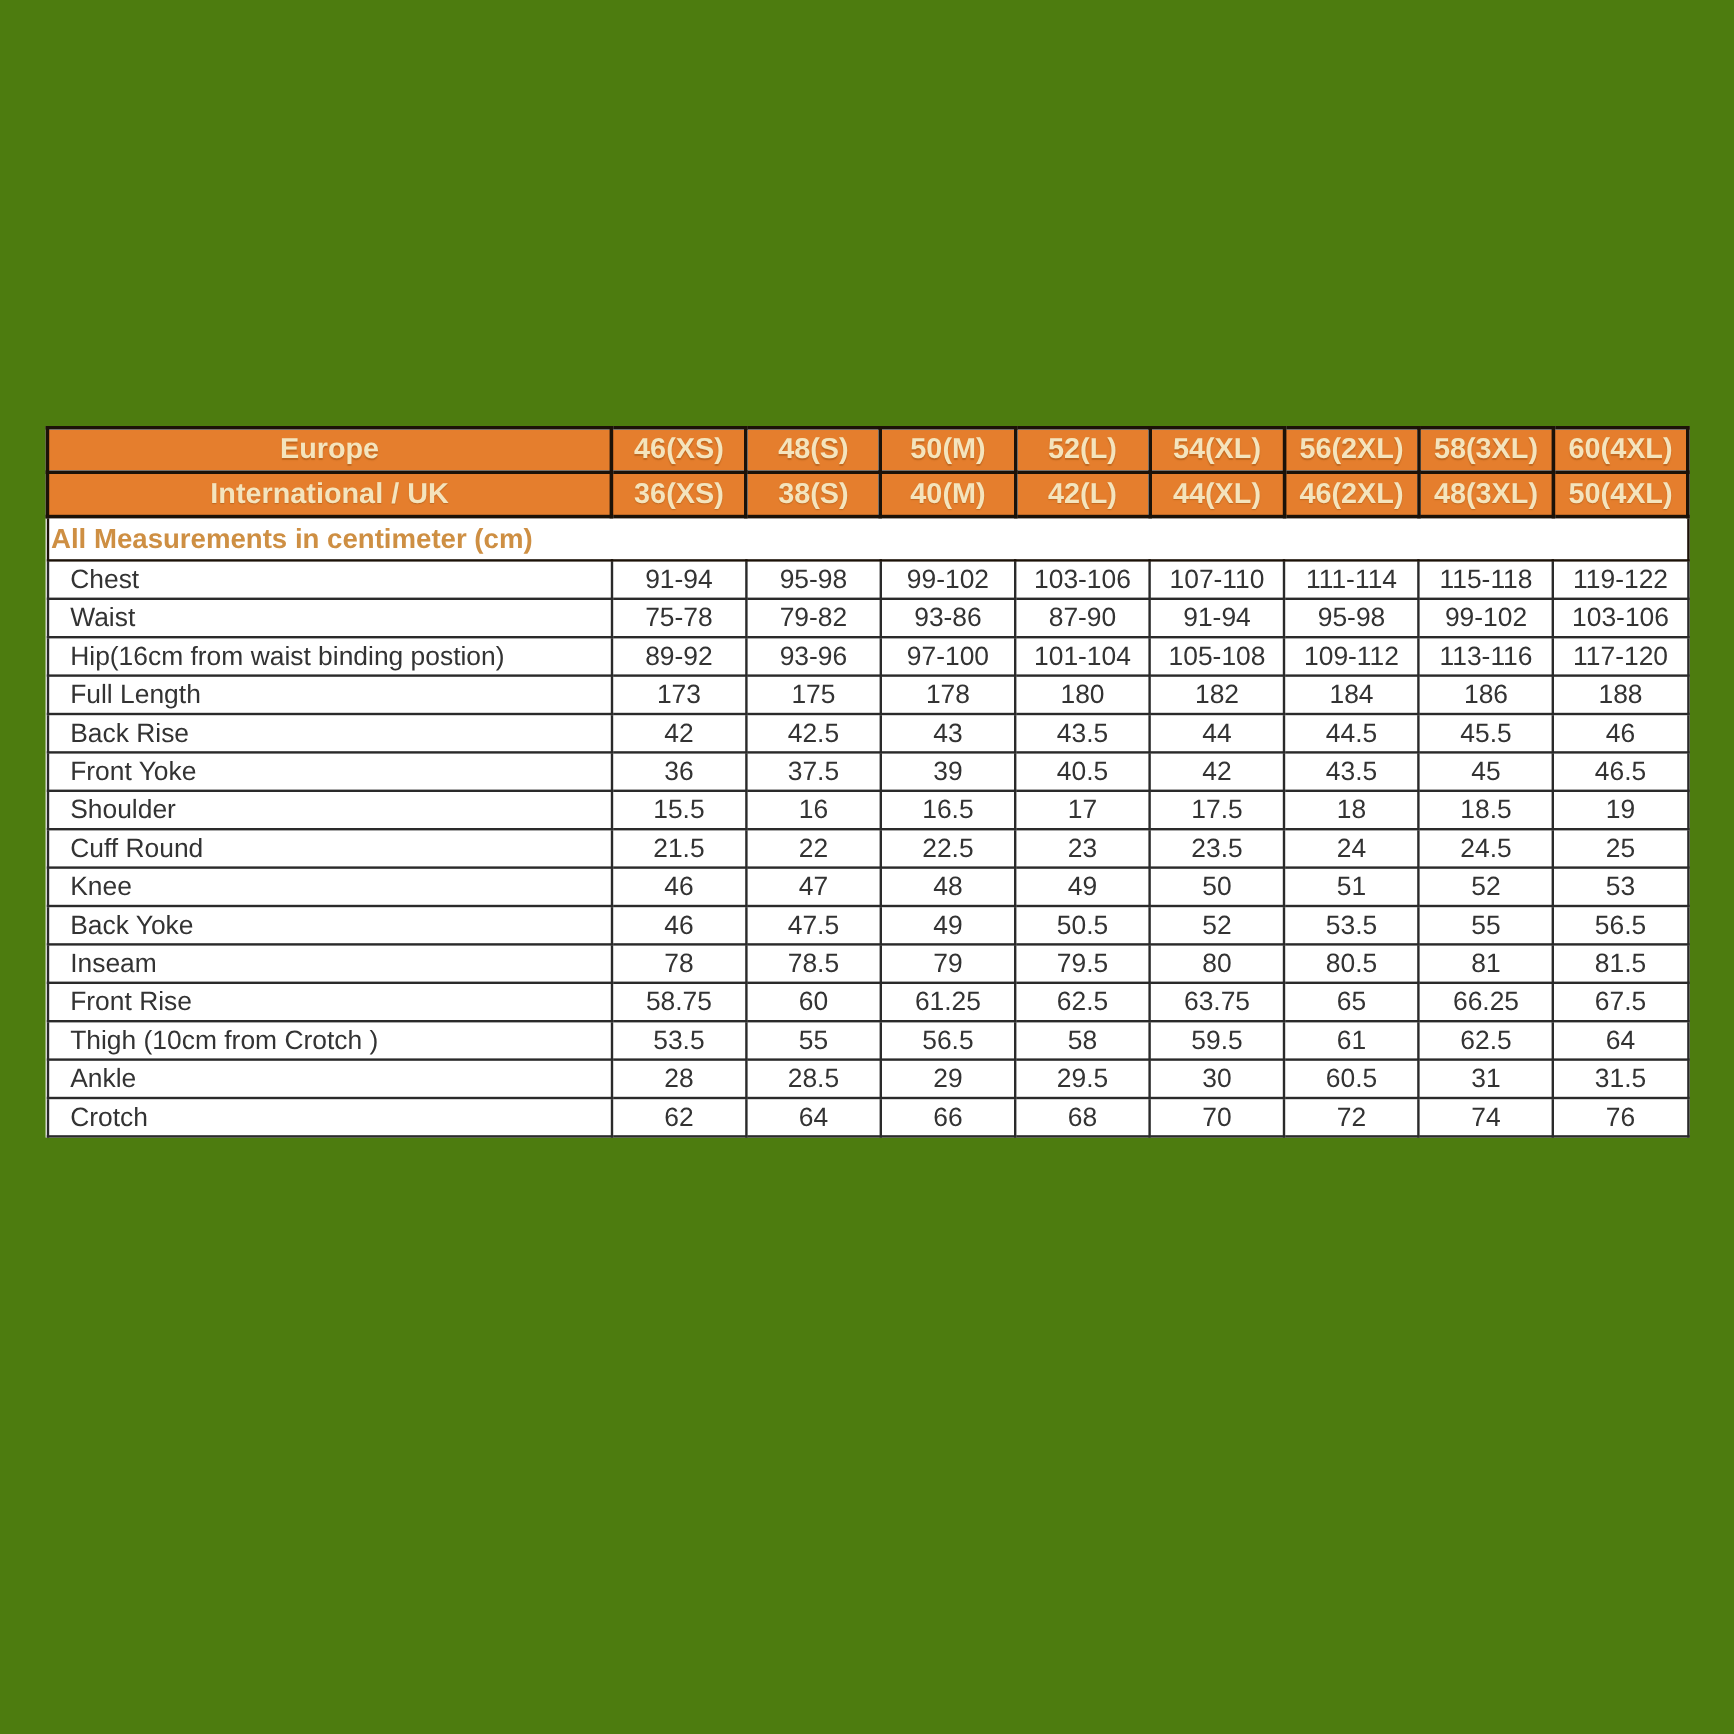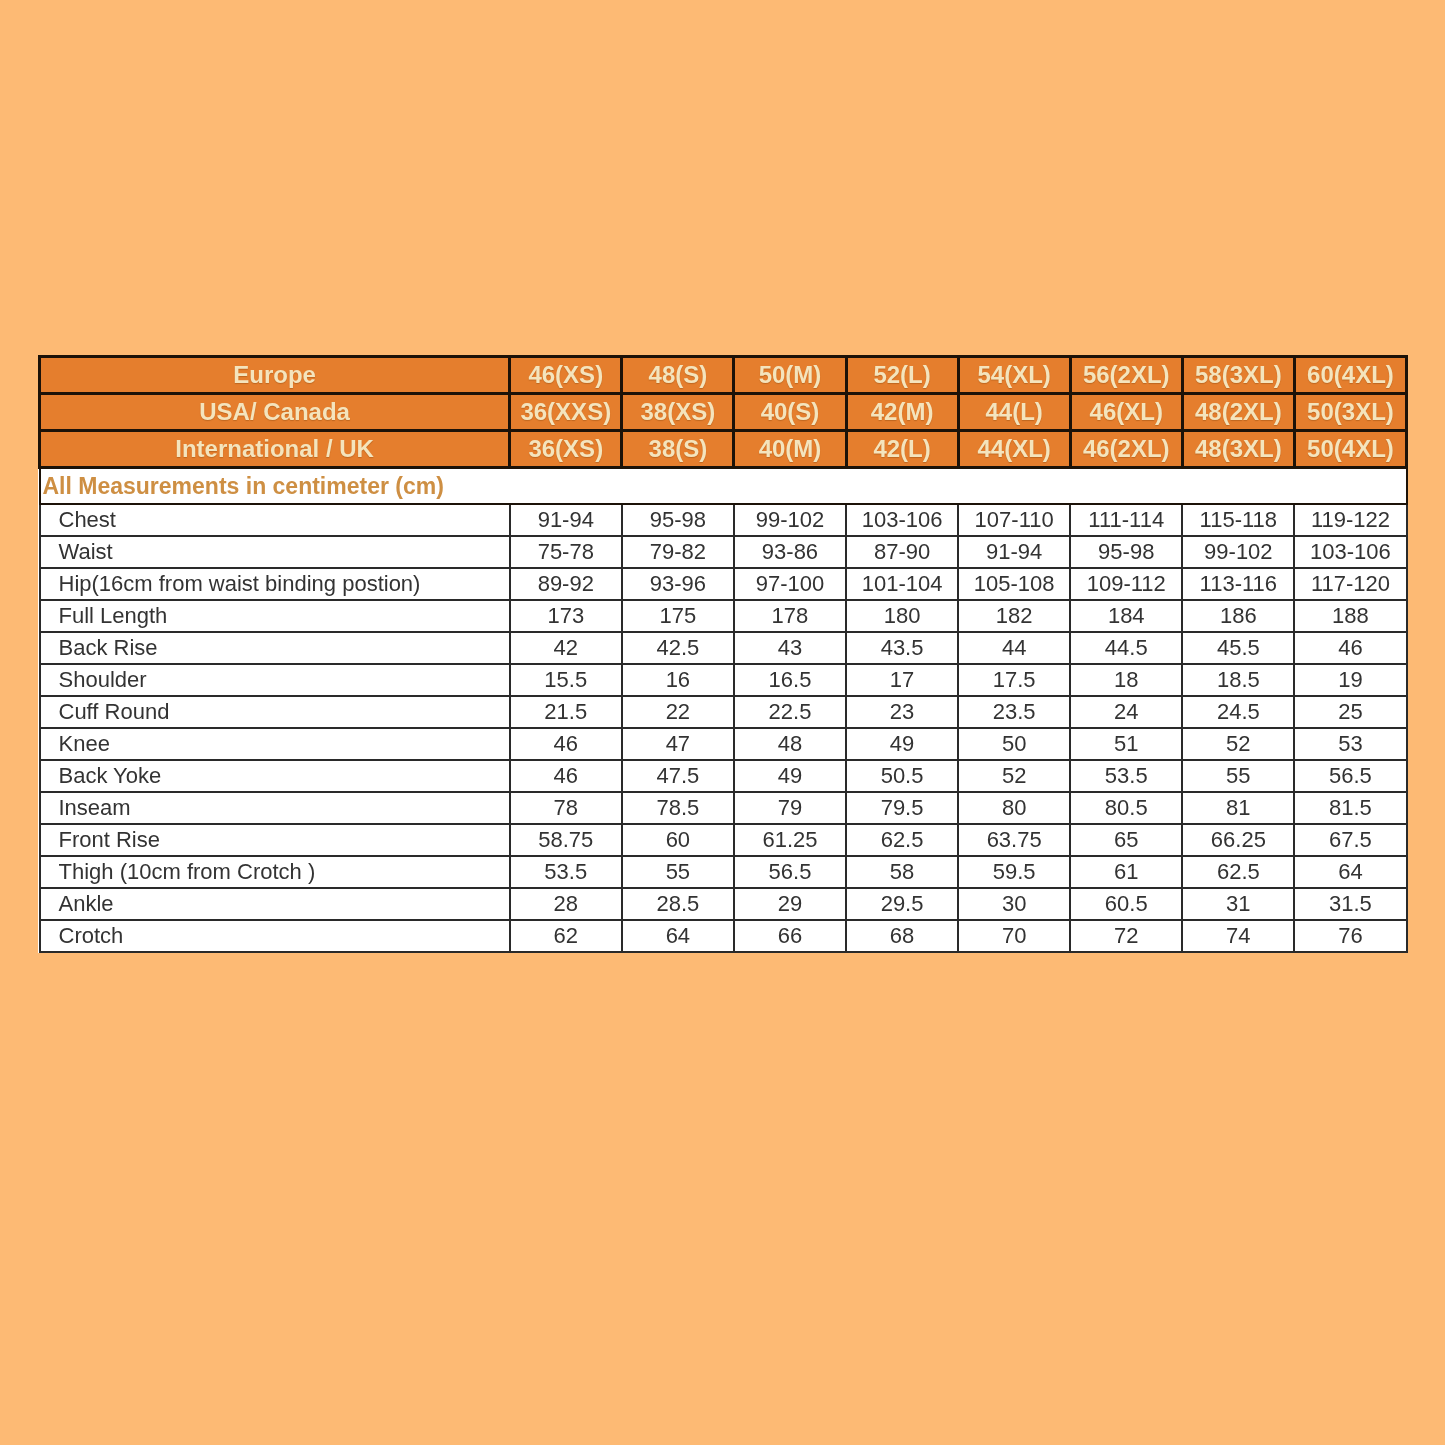--- a/index.html
+++ b/index.html
@@ -8,21 +8,21 @@
     background: #ffffff;
     width: 1445px;
     height: 1445px;
     font-family: "Liberation Sans", "DejaVu Sans", sans-serif;
     overflow: hidden;
   }
   .page {
     position: relative;
     width: 1445px;
     height: 1445px;
-    background: #fdba74;
+    background: #4d7c0f;
   }
   table.size-chart {
     position: absolute;
     left: 38px;
     top: 355px;
     width: 1370px;
     border-collapse: collapse;
     table-layout: fixed;
     background: #ffffff;
   }
@@ -89,31 +89,20 @@
           <td>46(XS)</td>
           <td>48(S)</td>
           <td>50(M)</td>
           <td>52(L)</td>
           <td>54(XL)</td>
           <td>56(2XL)</td>
           <td>58(3XL)</td>
           <td>60(4XL)</td>
         </tr>
         <tr class="hdr">
-          <td>USA/ Canada</td>
-          <td>36(XXS)</td>
-          <td>38(XS)</td>
-          <td>40(S)</td>
-          <td>42(M)</td>
-          <td>44(L)</td>
-          <td>46(XL)</td>
-          <td>48(2XL)</td>
-          <td>50(3XL)</td>
-        </tr>
-        <tr class="hdr">
           <td>International / UK</td>
           <td>36(XS)</td>
           <td>38(S)</td>
           <td>40(M)</td>
           <td>42(L)</td>
           <td>44(XL)</td>
           <td>46(2XL)</td>
           <td>48(3XL)</td>
           <td>50(4XL)</td>
         </tr>
@@ -169,20 +158,31 @@
           <td>42</td>
           <td>42.5</td>
           <td>43</td>
           <td>43.5</td>
           <td>44</td>
           <td>44.5</td>
           <td>45.5</td>
           <td>46</td>
         </tr>
         <tr class="data">
+          <td class="rowlabel">Front Yoke</td>
+          <td>36</td>
+          <td>37.5</td>
+          <td>39</td>
+          <td>40.5</td>
+          <td>42</td>
+          <td>43.5</td>
+          <td>45</td>
+          <td>46.5</td>
+        </tr>
+        <tr class="data">
           <td class="rowlabel">Shoulder</td>
           <td>15.5</td>
           <td>16</td>
           <td>16.5</td>
           <td>17</td>
           <td>17.5</td>
           <td>18</td>
           <td>18.5</td>
           <td>19</td>
         </tr>

